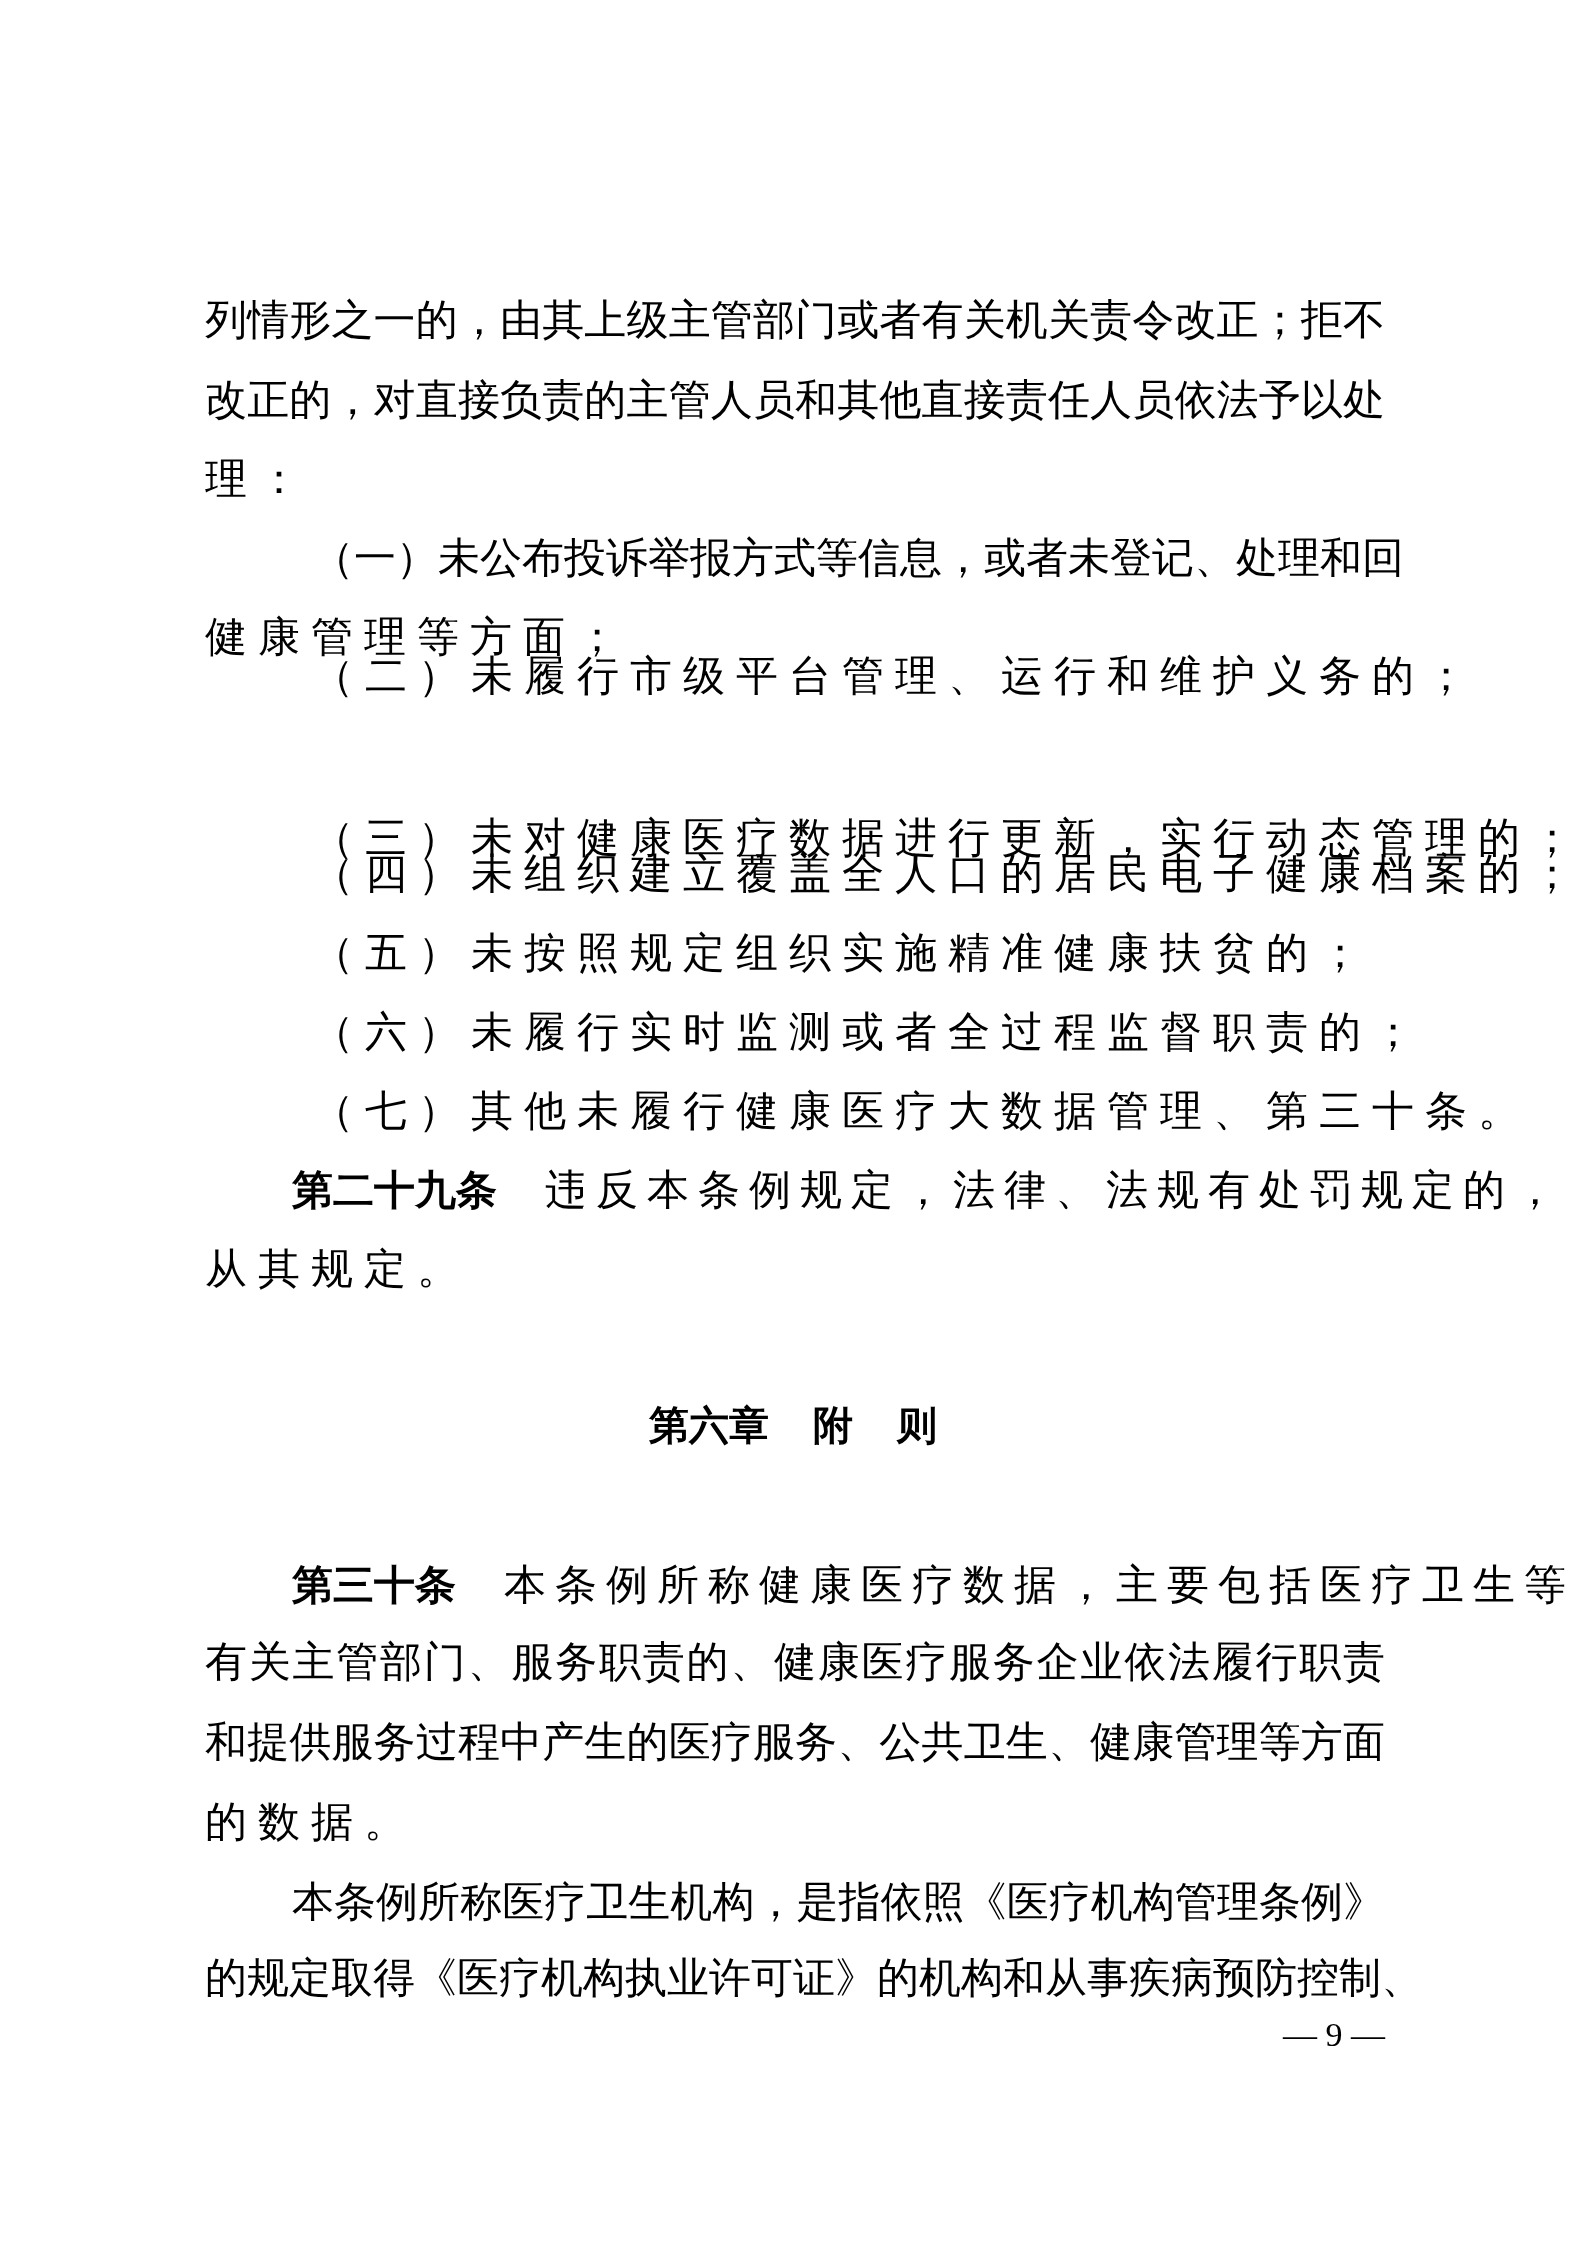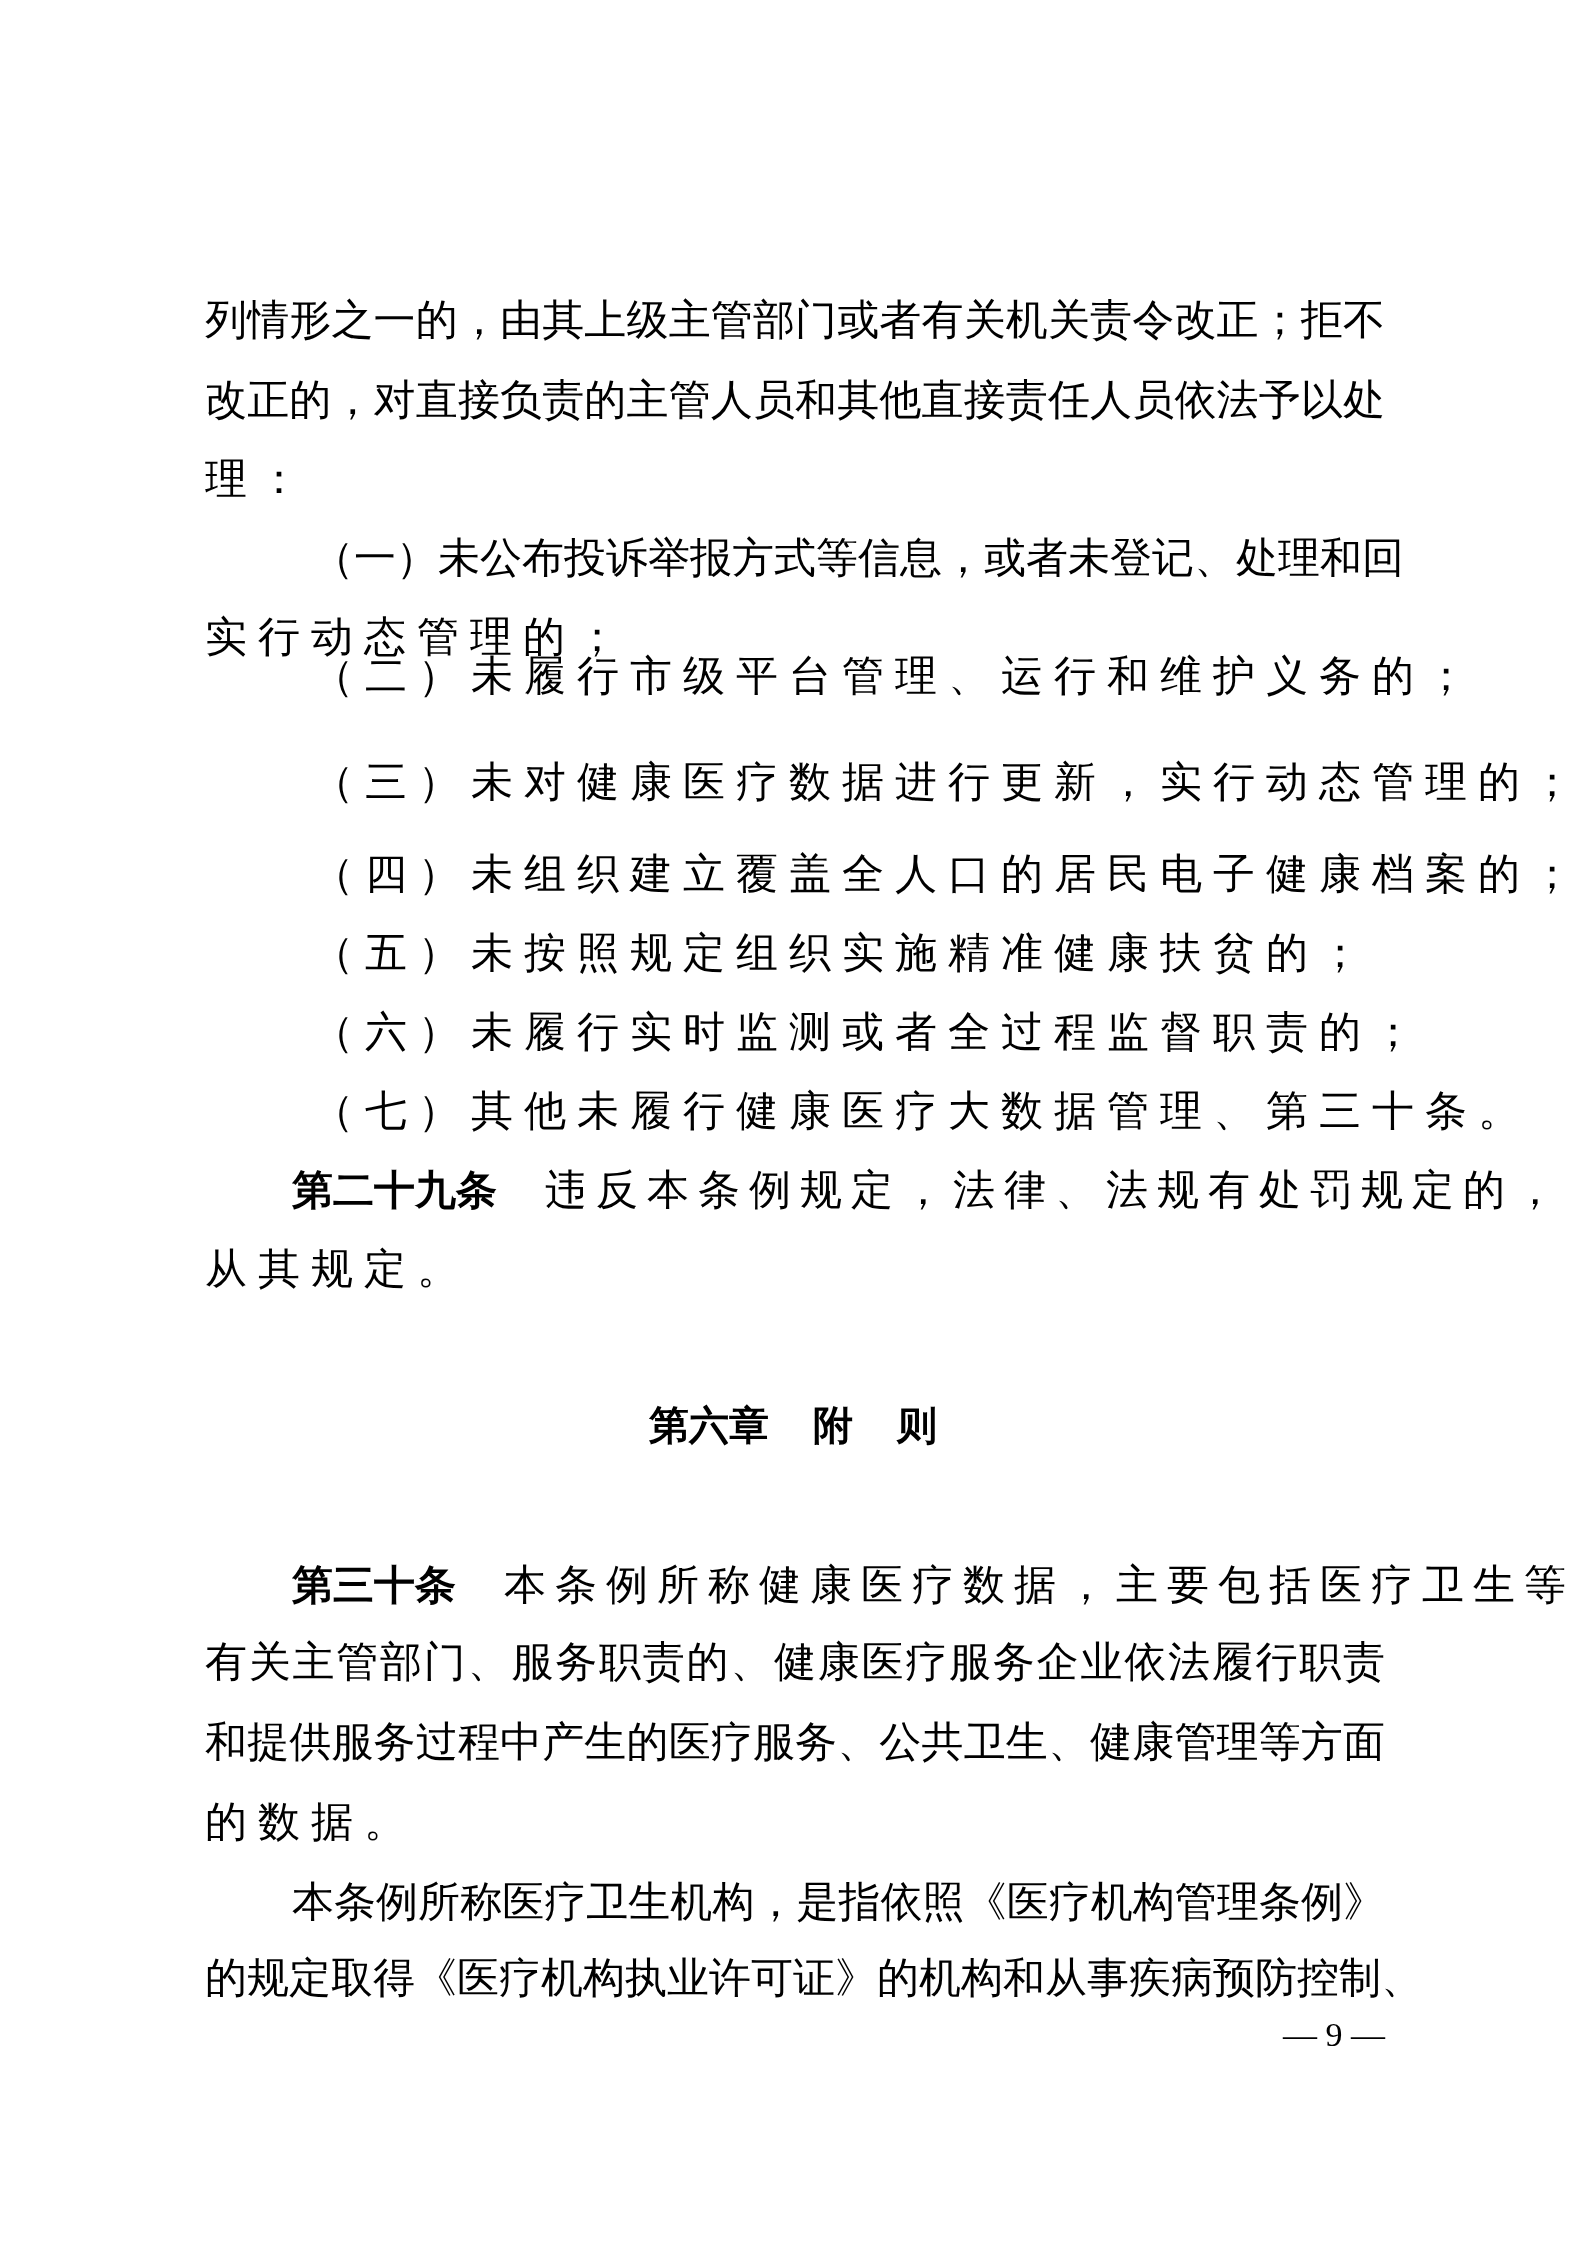--- a/index.html
+++ b/index.html
@@ -78,23 +78,23 @@
 </head>
 <body>
 
 <div class="page">
 
   <div class="line justify" style="top:290px;">列情形之一的，由其上级主管部门或者有关机关责令改正；拒不</div>
   <div class="line justify" style="top:370px;">改正的，对直接负责的主管人员和其他直接责任人员依法予以处</div>
   <div class="line" style="top:449px;">理：</div>
 
   <div class="line justify indent" style="top:528px;">（一）未公布投诉举报方式等信息，或者未登记、处理和回</div>
-  <div class="line" style="top:607px;">实行动态管理的；</div>
+  <div class="line" style="top:607px;">健康管理等方面；</div>
   <div class="line indent" style="top:646px;">（二）未履行市级平台管理、运行和维护义务的；</div>
-  <div class="line indent" style="top:752px;">（三）未对健康医疗数据进行更新，实行动态管理的；</div>
+  <div class="line indent" style="top:808px;">（三）未对健康医疗数据进行更新，实行动态管理的；</div>
   <div class="line indent" style="top:844px;">（四）未组织建立覆盖全人口的居民电子健康档案的；</div>
   <div class="line indent" style="top:1002px;">（六）未履行实时监测或者全过程监督职责的；</div>
   <div class="line indent" style="top:923px;">（五）未按照规定组织实施精准健康扶贫的；</div>
   <div class="line indent" style="top:1081px;">（七）其他未履行健康医疗大数据管理、第三十条。</div>
 
   <div class="line art-indent" style="top:1160px; letter-spacing:0;">
     <span class="art-title">第二十九条</span><span class="art-gap"></span><span style="letter-spacing:9px;">违反本条例规定，法律、法规有处罚规定的，</span>
   </div>
   <div class="line" style="top:1239px;">从其规定。</div>
 

